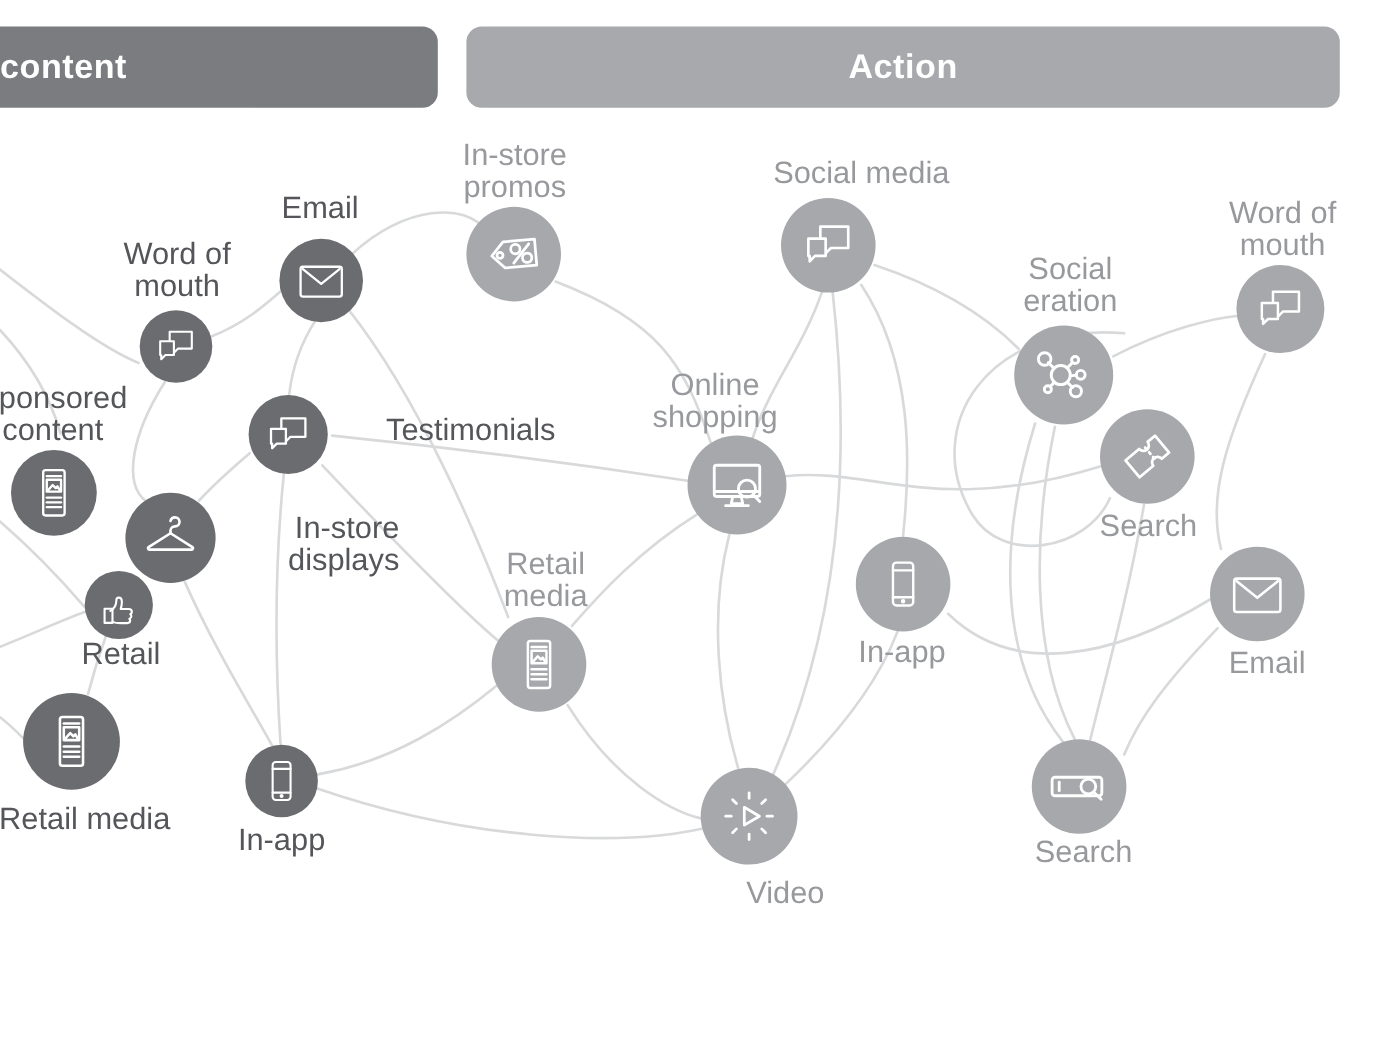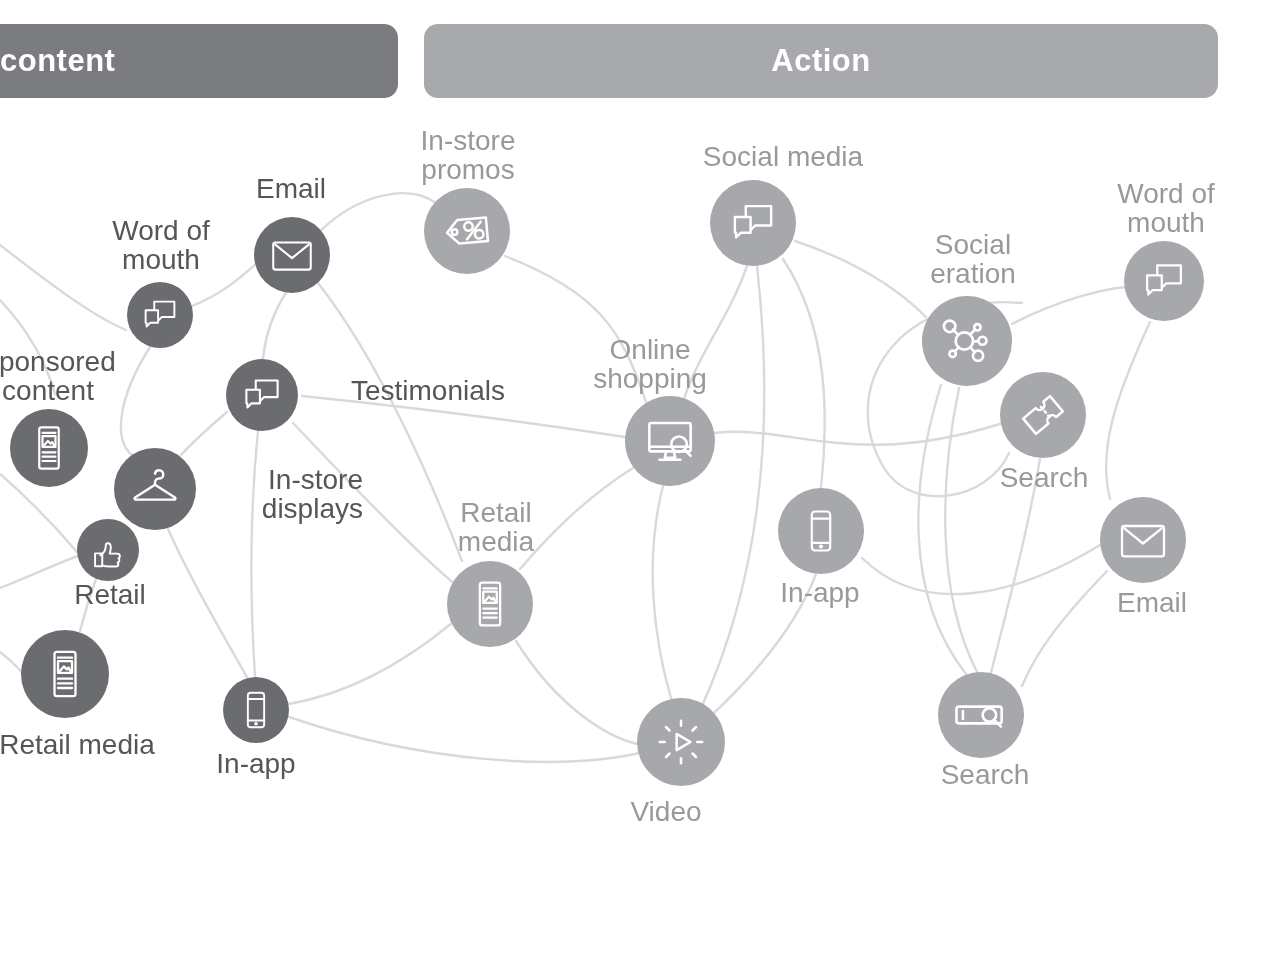--- a/index.html
+++ b/index.html
@@ -236,21 +236,21 @@
     <line x1="37" y1="24" x2="41" y2="24"></line>
     <line x1="33.2" y1="33.2" x2="36" y2="36"></line>
     <line x1="24" y1="37" x2="24" y2="41"></line>
     <line x1="14.8" y1="33.2" x2="12" y2="36"></line>
     <line x1="11" y1="24" x2="7" y2="24"></line>
     <line x1="14.8" y1="14.8" x2="12" y2="12"></line>
     <line x1="24" y1="11" x2="24" y2="7"></line>
     <line x1="33.2" y1="14.8" x2="36" y2="12"></line>
   </svg>
 </div>
-<div class="node-label label-light" style="left:596px;top:797px;width:140px">Video</div>
+<div class="node-label label-light" style="left:644px;top:797px;width:140px">Video</div>
 
 <div class="node light" style="left:922px;top:296px;width:90px;height:90px">
   <svg viewBox="0 0 48 48" width="64" height="64">
     <circle cx="22" cy="24" r="6.5"></circle>
     <line x1="17.5" y1="19.5" x2="13.5" y2="15.5"></line>
     <circle cx="11" cy="13" r="4.3"></circle>
     <line x1="26.5" y1="19" x2="30" y2="15.5"></line>
     <circle cx="31.8" y="0" cy="13.7" r="2.4"></circle>
     <line x1="28.5" y1="24.5" x2="32.5" y2="24"></line>
     <circle cx="35.6" cy="23.8" r="3"></circle>

